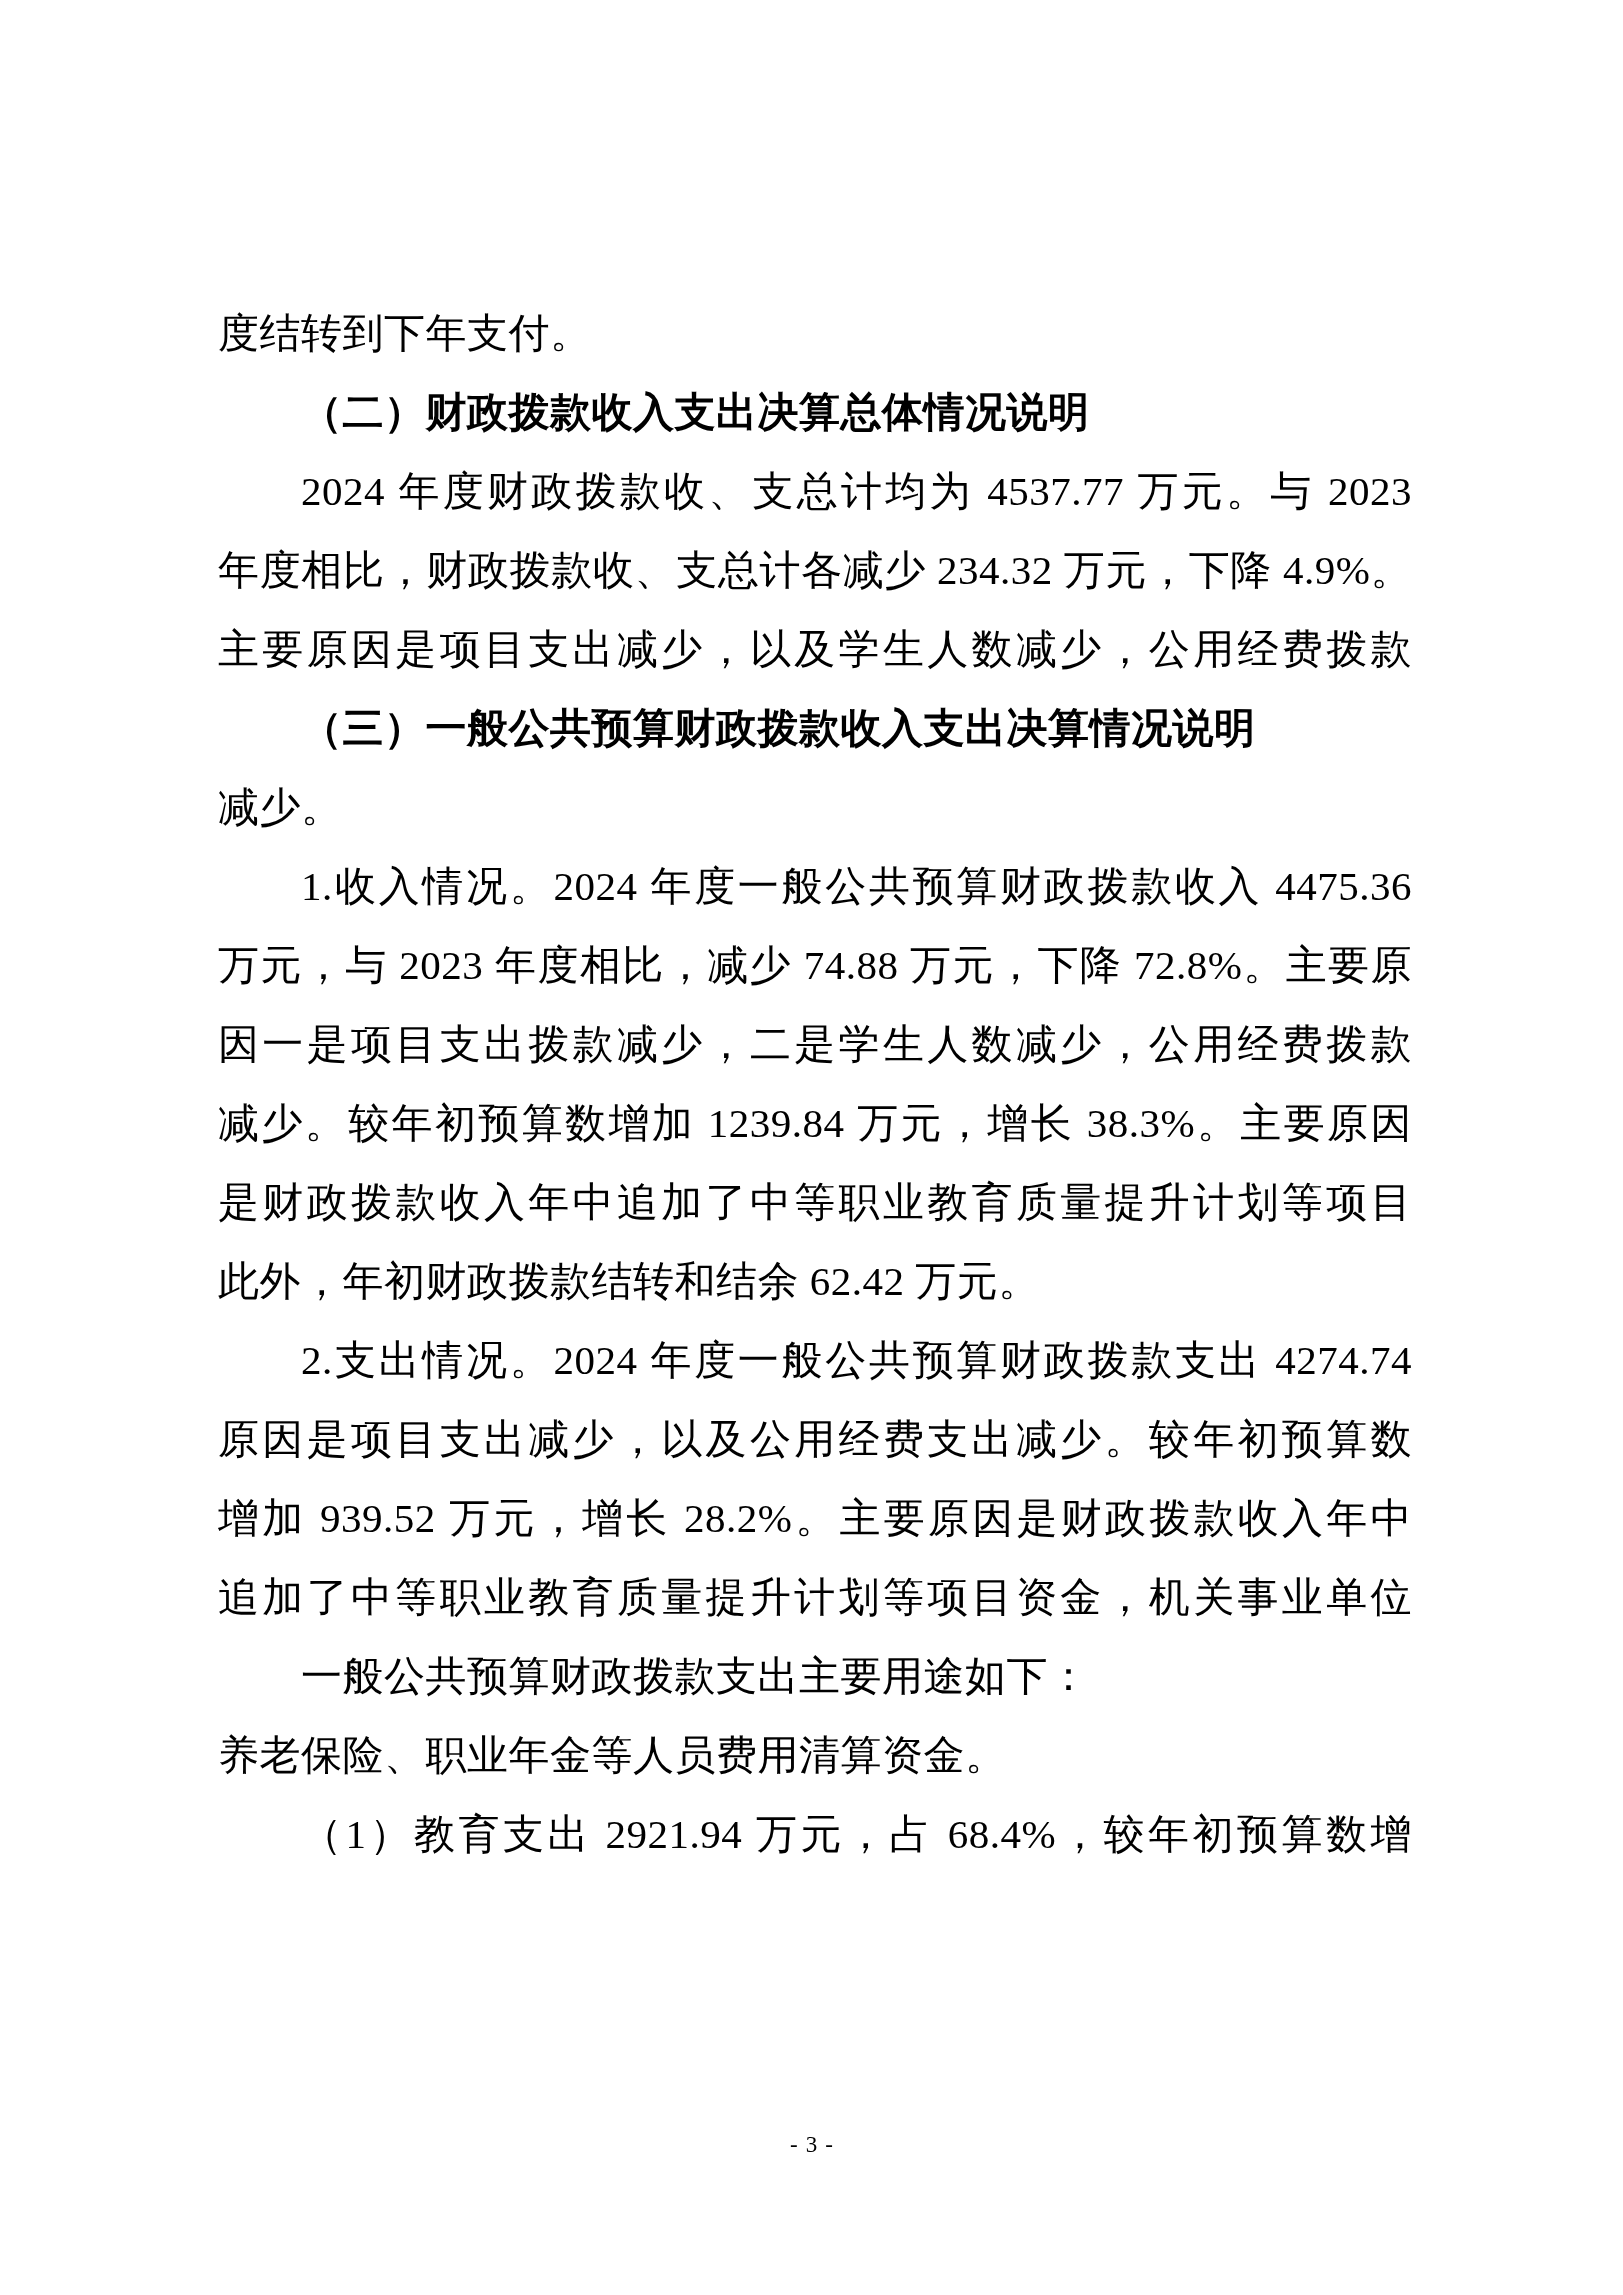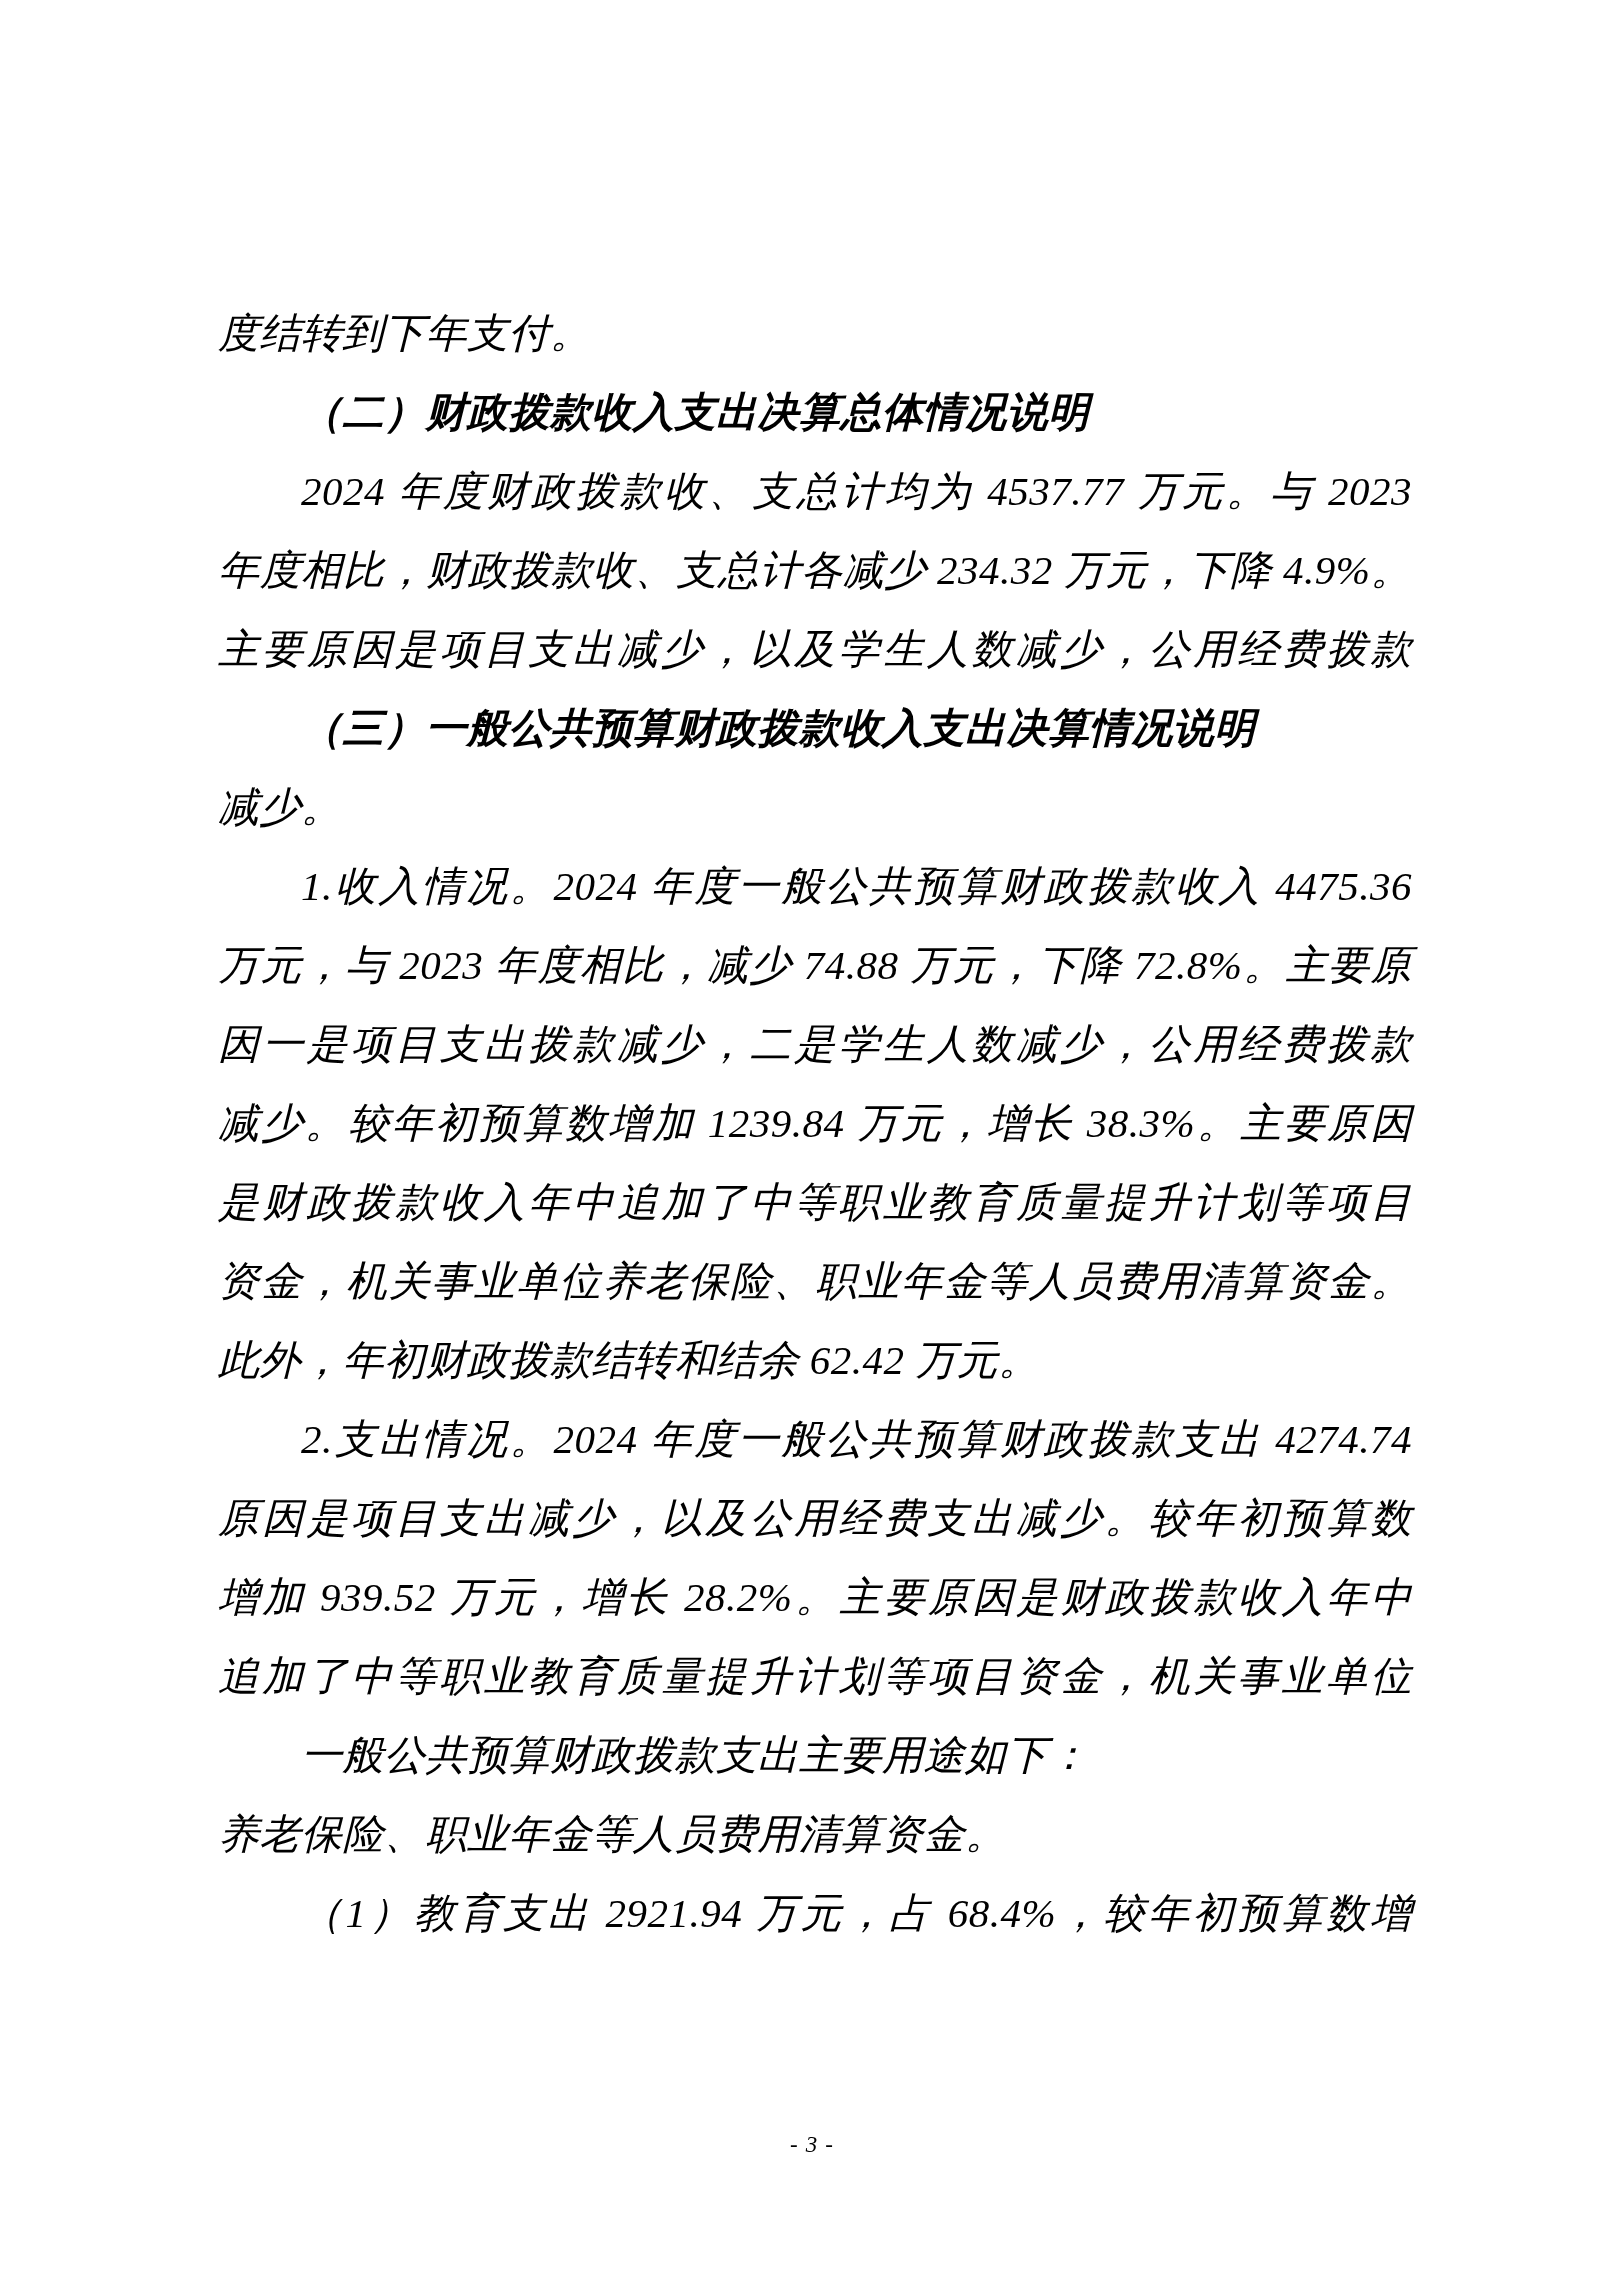--- a/index.html
+++ b/index.html
@@ -15,21 +15,20 @@
     color: #000000;
   }
   .page {
     position: absolute;
     left: 0;
     top: 0;
     width: 1624px;
     height: 2295px;
     background: #ffffff;
     overflow: hidden;
-    font-style: italic;
   }
   .text-block {
     position: absolute;
     left: 218px;
     top: 294px;
     width: 1194px;
   }
   .line {
     height: 79px;
     line-height: 79px;
@@ -71,21 +70,20 @@
     <div class="line indent justify">2024 年度财政拨款收、支总计均为 4537.77 万元。与 2023</div>
     <div class="line justify">年度相比，财政拨款收、支总计各减少 234.32 万元，下降 4.9%。</div>
     <div class="line justify">主要原因是项目支出减少，以及学生人数减少，公用经费拨款</div>
     <div class="line indent heading">（三）一般公共预算财政拨款收入支出决算情况说明</div>
     <div class="line">减少。</div>
     <div class="line indent justify">1.收入情况。2024 年度一般公共预算财政拨款收入 4475.36</div>
     <div class="line justify">万元，与 2023 年度相比，减少 74.88 万元，下降 72.8%。主要原</div>
     <div class="line justify">因一是项目支出拨款减少，二是学生人数减少，公用经费拨款</div>
     <div class="line justify">减少。较年初预算数增加 1239.84 万元，增长 38.3%。主要原因</div>
     <div class="line justify">是财政拨款收入年中追加了中等职业教育质量提升计划等项目</div>
-    <div class="line justify">资金，机关事业单位养老保险、职业年金等人员费用清算资金。</div>
     <div class="line">此外，年初财政拨款结转和结余 62.42 万元。</div>
     <div class="line indent justify">2.支出情况。2024 年度一般公共预算财政拨款支出 4274.74</div>
     <div class="line justify">原因是项目支出减少，以及公用经费支出减少。较年初预算数</div>
     <div class="line justify">增加 939.52 万元，增长 28.2%。主要原因是财政拨款收入年中</div>
     <div class="line justify">追加了中等职业教育质量提升计划等项目资金，机关事业单位</div>
     <div class="line indent">一般公共预算财政拨款支出主要用途如下：</div>
     <div class="line">养老保险、职业年金等人员费用清算资金。</div>
     <div class="line indent justify">（1）教育支出 2921.94 万元，占 68.4%，较年初预算数增</div>
   </div>
 

